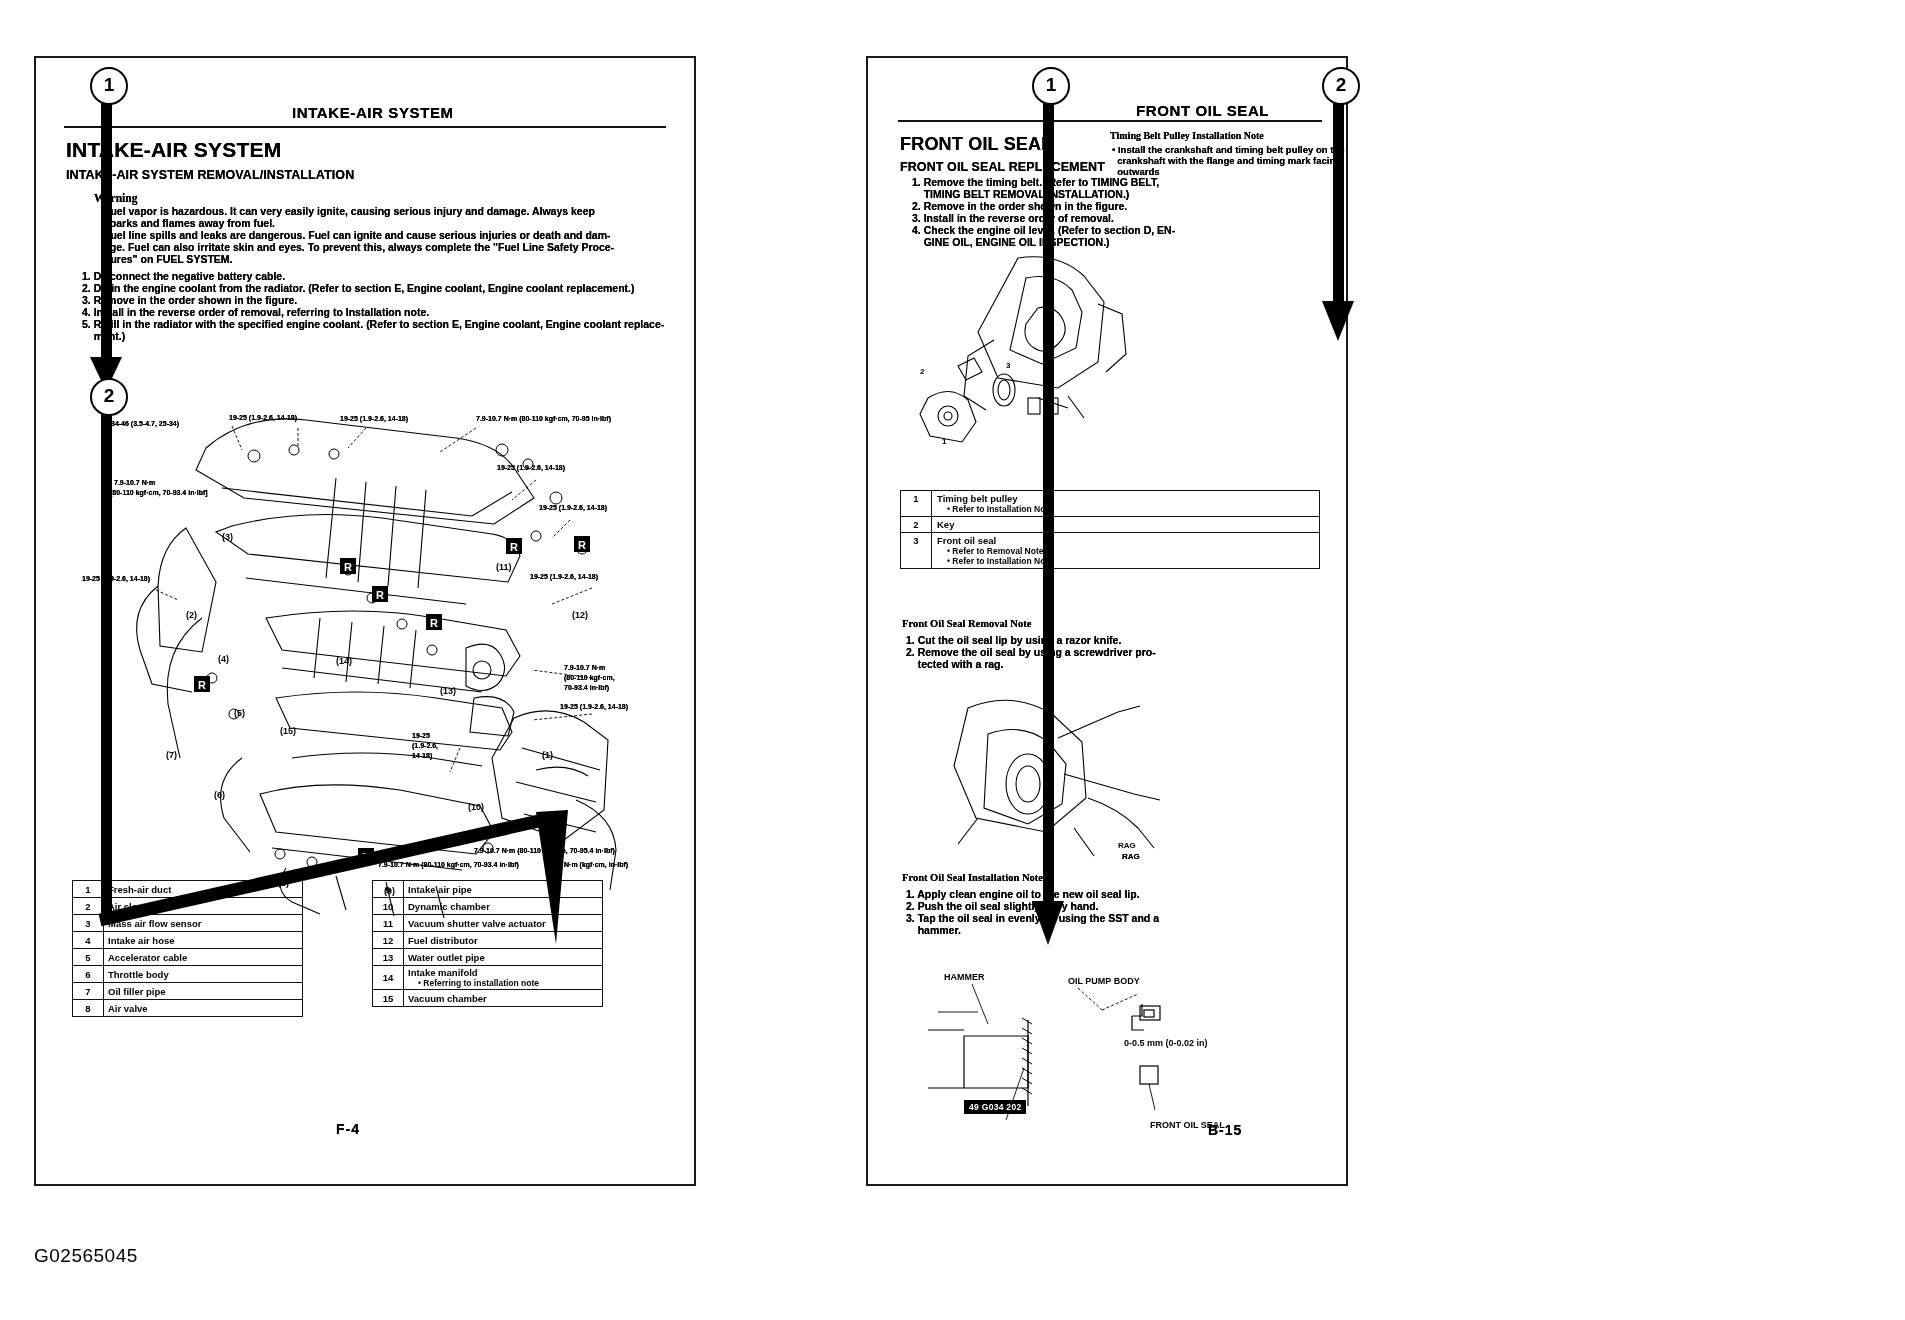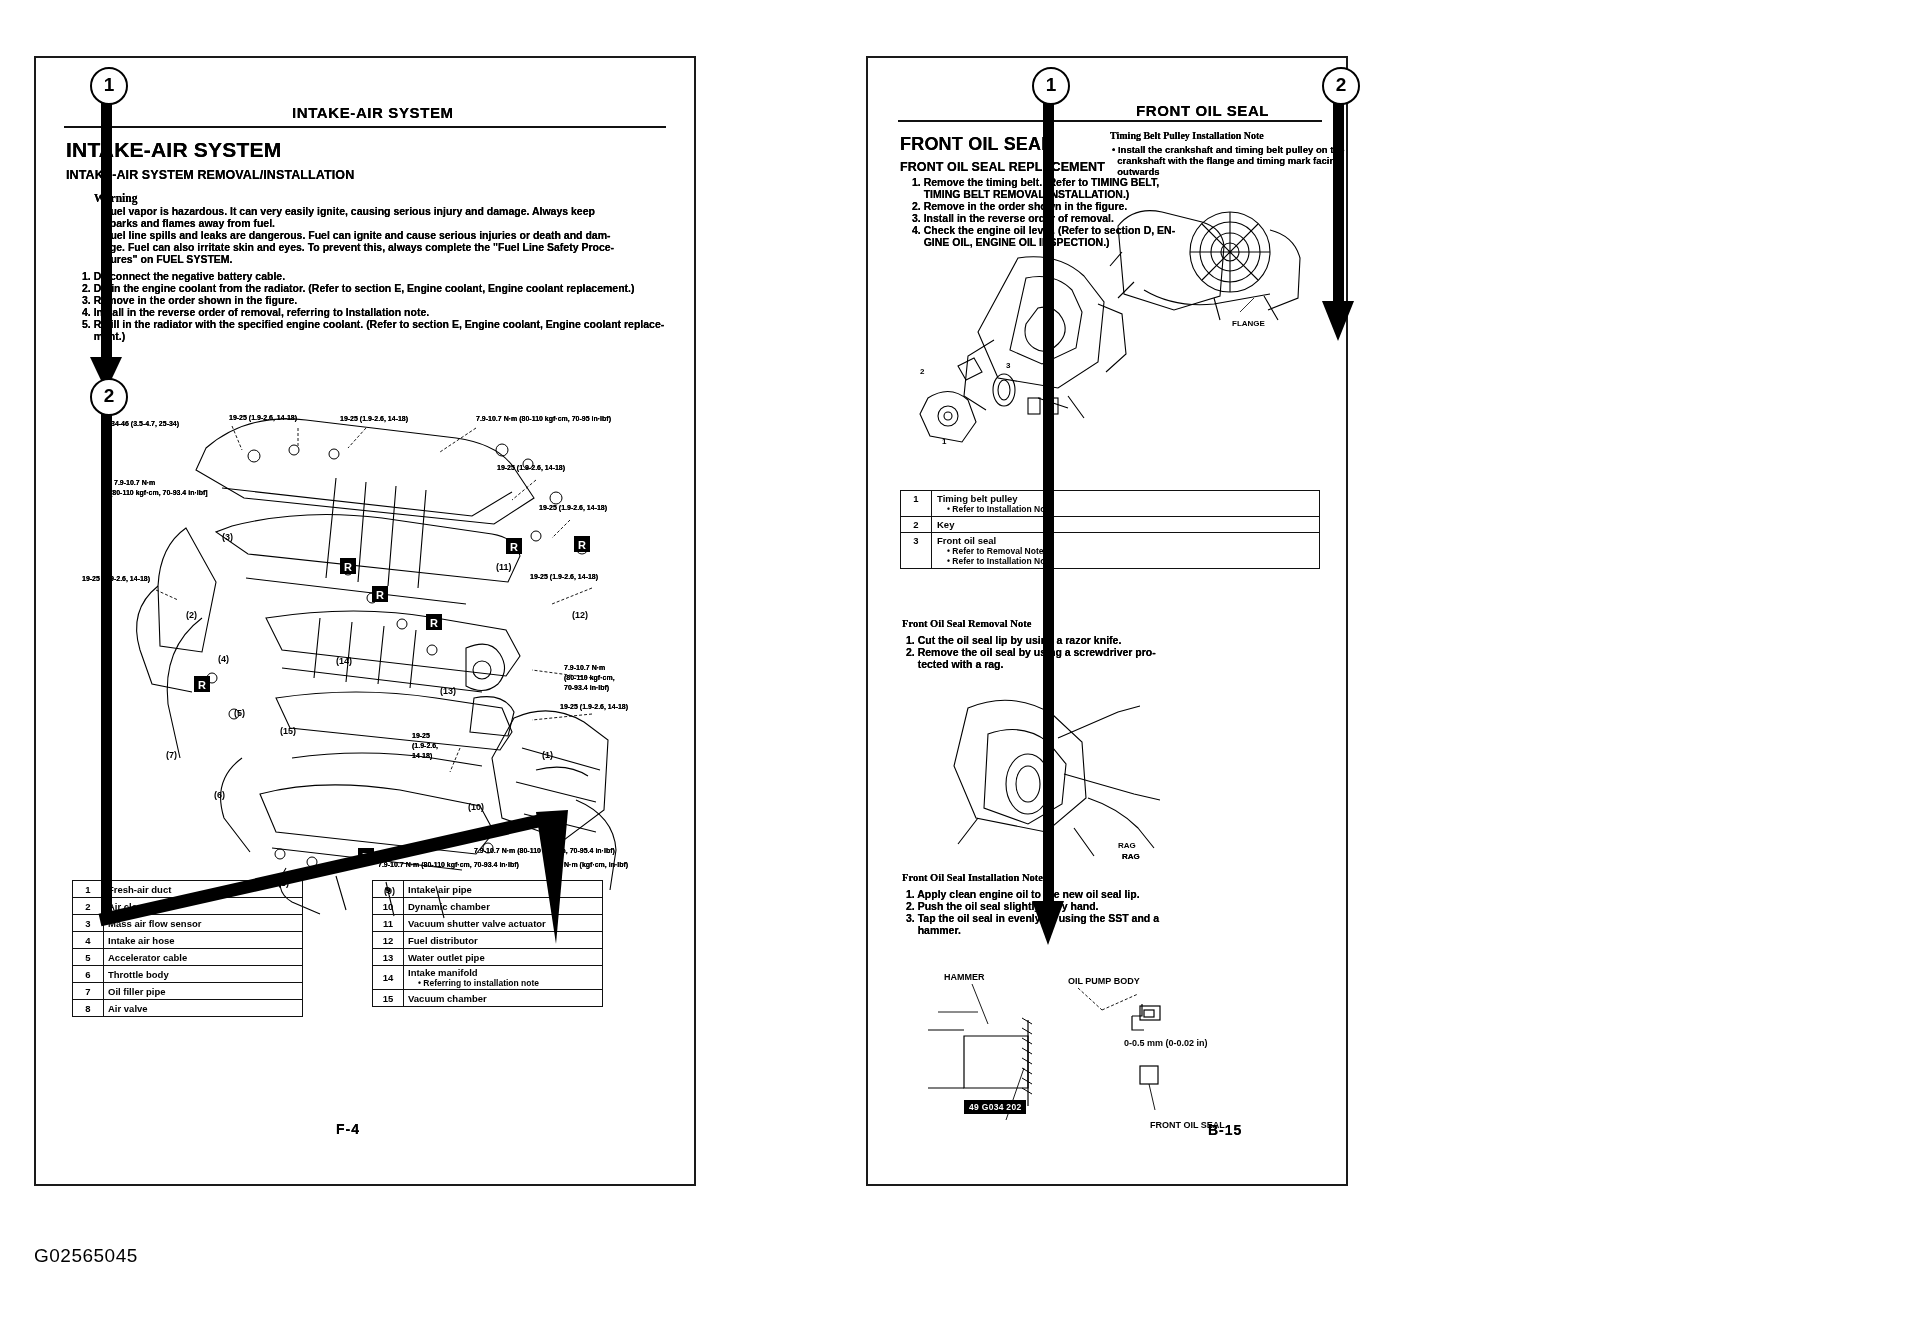--- a/index.html
+++ b/index.html
@@ -303,40 +303,20 @@
       <div>    GINE OIL, ENGINE OIL INSPECTION.)</div>
     </div>
 
     <div class="t h3 blurred" style="left:242px;top:72px;font-size:10px;">Timing Belt Pulley Installation Note</div>
     <div class="list body blurred" style="left:244px;top:86px;font-size:9.5px;">
       <div>• Install the crankshaft and timing belt pulley on the</div>
       <div>  crankshaft with the flange and timing mark facing</div>
       <div>  outwards</div>
     </div>
 
-    <div class="illus" style="left:236px;top:128px;">
-      <svg width="220" height="150" viewBox="0 0 220 150">
-        <g stroke="#000" fill="none" stroke-width="1.1">
-          <path d="M14 40 q16 -20 44 -14 l40 10 q20 6 22 24 l-4 50 -46 14 -50 -16z"></path>
-          <circle cx="126" cy="66" r="40"></circle>
-            <circle cx="126" cy="66" r="30"></circle>
-          <circle cx="126" cy="66" r="19"></circle>
-            <circle cx="126" cy="66" r="9"></circle>
-          <path d="M126 26 v80 M86 66 h80 M98 38 l56 56 M98 94 l56 -56"></path>
-          <path d="M166 44 q24 6 30 28 l-2 40 -30 12"></path>
-          <path d="M40 104 q30 18 70 14 l56 -10"></path>
-          <path d="M18 66 l-12 14 M30 96 l-16 16"></path>
-          <path d="M160 110 l14 24 M110 112 l6 22"></path>
-        </g>
-        <g stroke="#000" stroke-width="0.8" fill="none">
-            <path d="M150 112 l-14 14"></path>
-          </g>
-        <text x="128" y="140" font-family="Liberation Sans, sans-serif" font-size="8" font-weight="bold">FLANGE</text>
-      </svg>
-    </div>
 
     <div class="illus" style="left:30px;top:190px;">
       <svg width="280" height="200" viewBox="0 0 280 200">
         <g stroke="#000" fill="none" stroke-width="1.1">
           <path d="M120 10 q40 -6 66 18 l20 26 -6 60 -40 26 -60 -10 -20 -46z"></path>
           <path d="M128 30 q28 -6 46 12 l10 22 -6 36 -34 16 -32 -14z"></path>
           <path d="M140 60 q16 -4 24 10 t-4 26 -24 4 -8 -24z"></path>
           <path d="M200 56 l24 10 4 40 -20 18"></path>
           <path d="M96 92 l-26 16 -4 40 22 14"></path>
 

